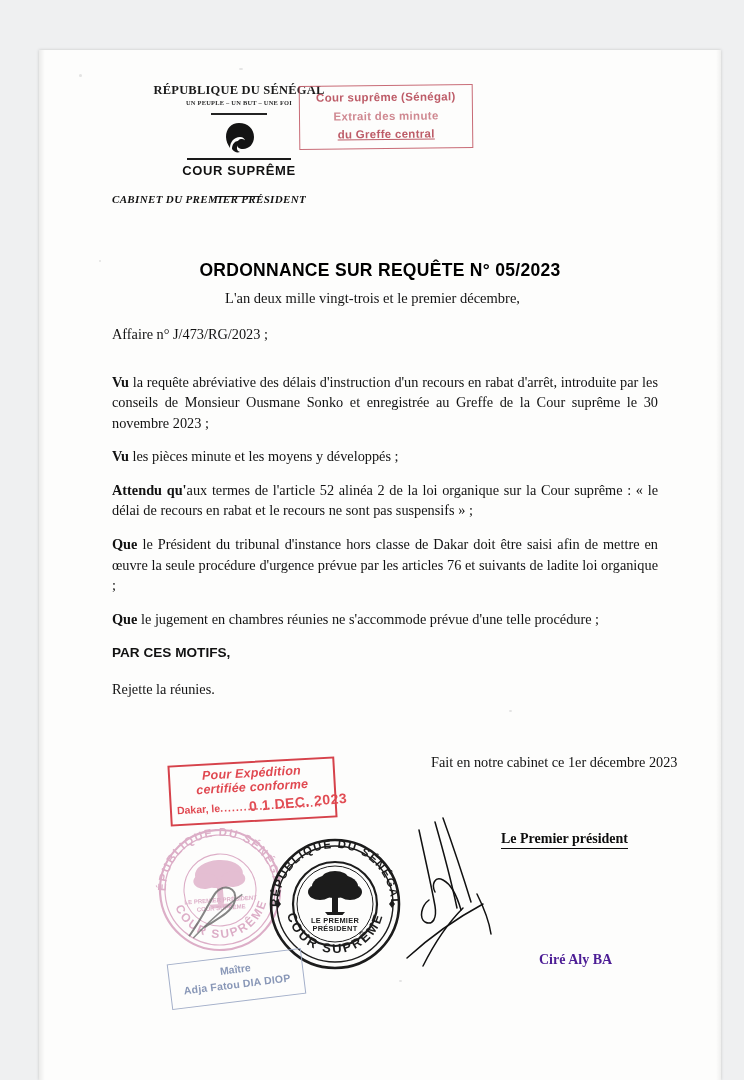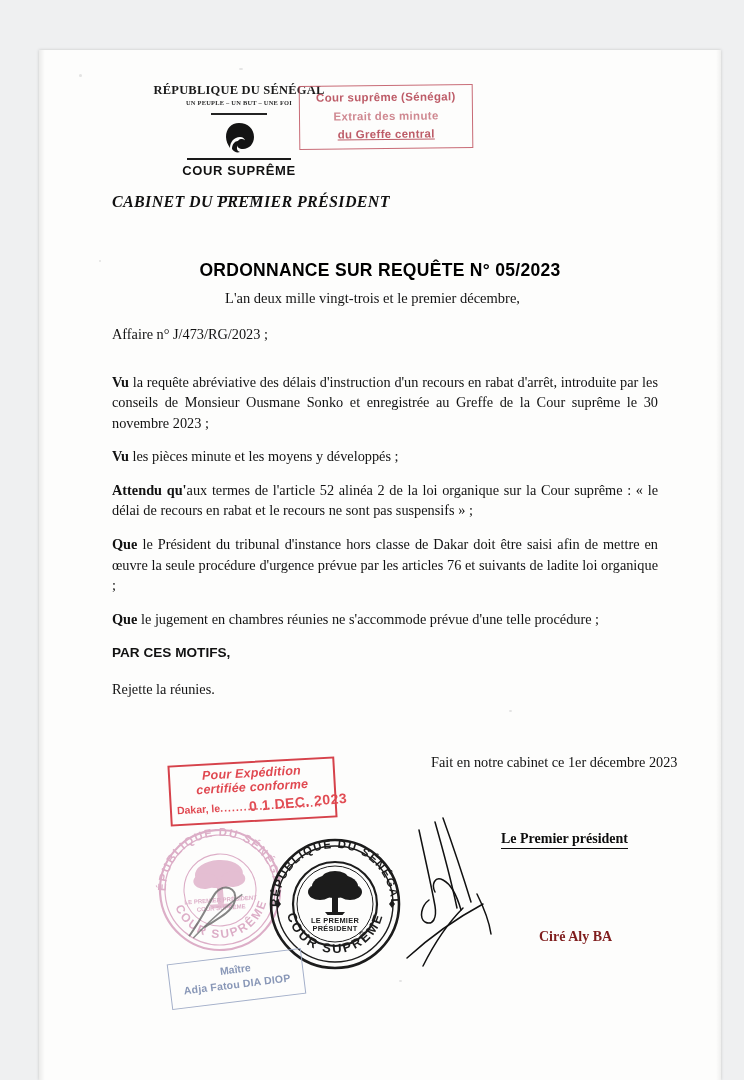--- a/index.html
+++ b/index.html
@@ -126,21 +126,21 @@
   }
   .sg-l1 { margin-top: 6px; }
   .sg-l2 { margin-top: 7px; opacity: 0.72; }
   .sg-l3 { margin-top: 7px; text-decoration: underline; }
 
   
   .cabinet {
     position: absolute;
     left: 73px;
     top: 143px;
-    font-size: 16px;
+    font-size: 11px;
     font-weight: 700;
     font-style: italic;
     letter-spacing: 0.35px;
     color: #111;
   }
 
   
   .title {
     position: absolute;
     left: 0; right: 0;
@@ -200,24 +200,24 @@
     top: 781px;
     font-size: 14px;
     font-weight: 700;
     color: #0d0d0d;
     border-bottom: 1.4px solid #0d0d0d;
     padding-bottom: 1px;
   }
   .sig-name {
     position: absolute;
     left: 500px;
-    top: 879px;
+    top: 902px;
     font-size: 14px;
     font-weight: 700;
-    color: #7f1d1d;
+    color: #4c1d95;
   }
 
   
   .stamp-expedition {
     position: absolute;
     left: 130px;
     top: 711px;
     width: 163px;
     height: 57px;
     border: 2px solid #d3333c;

